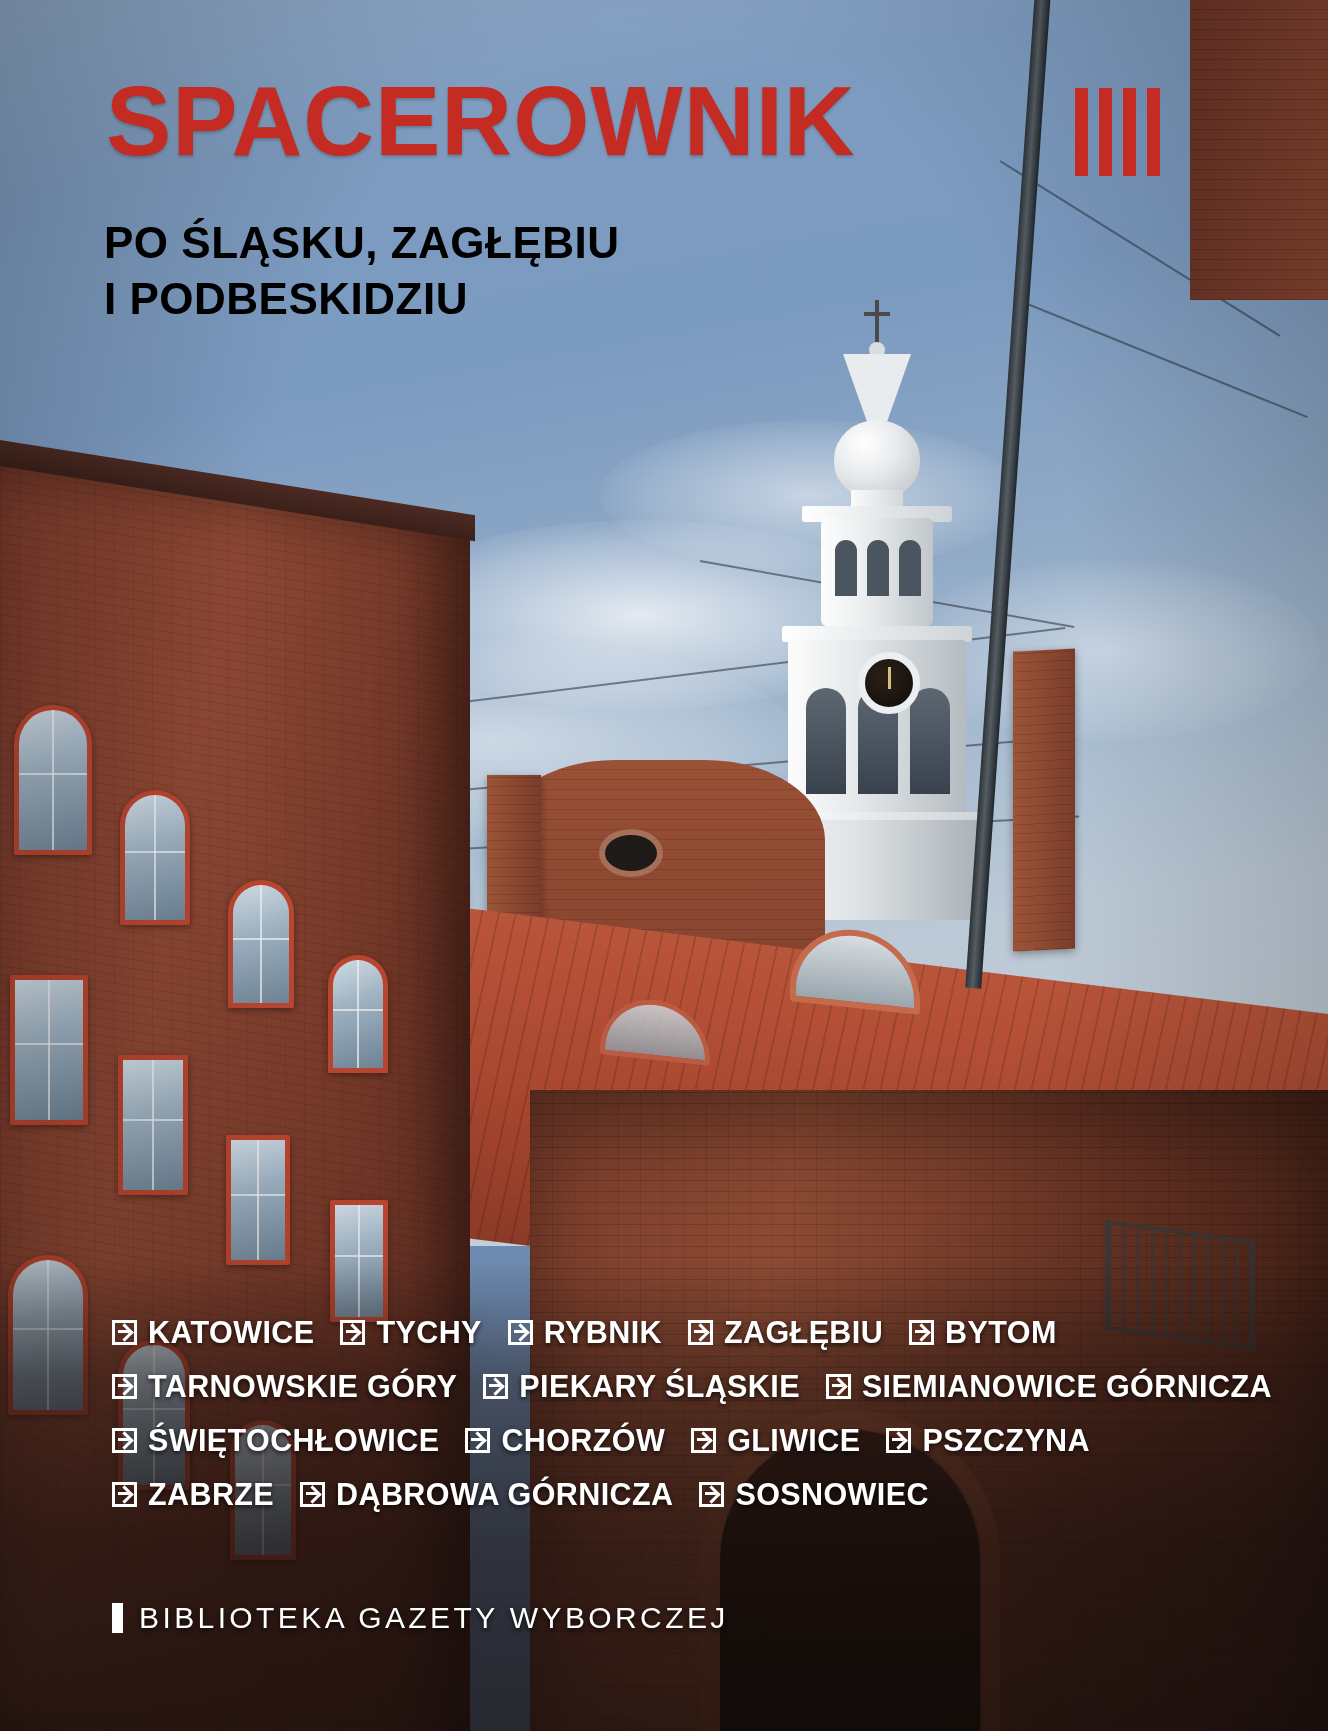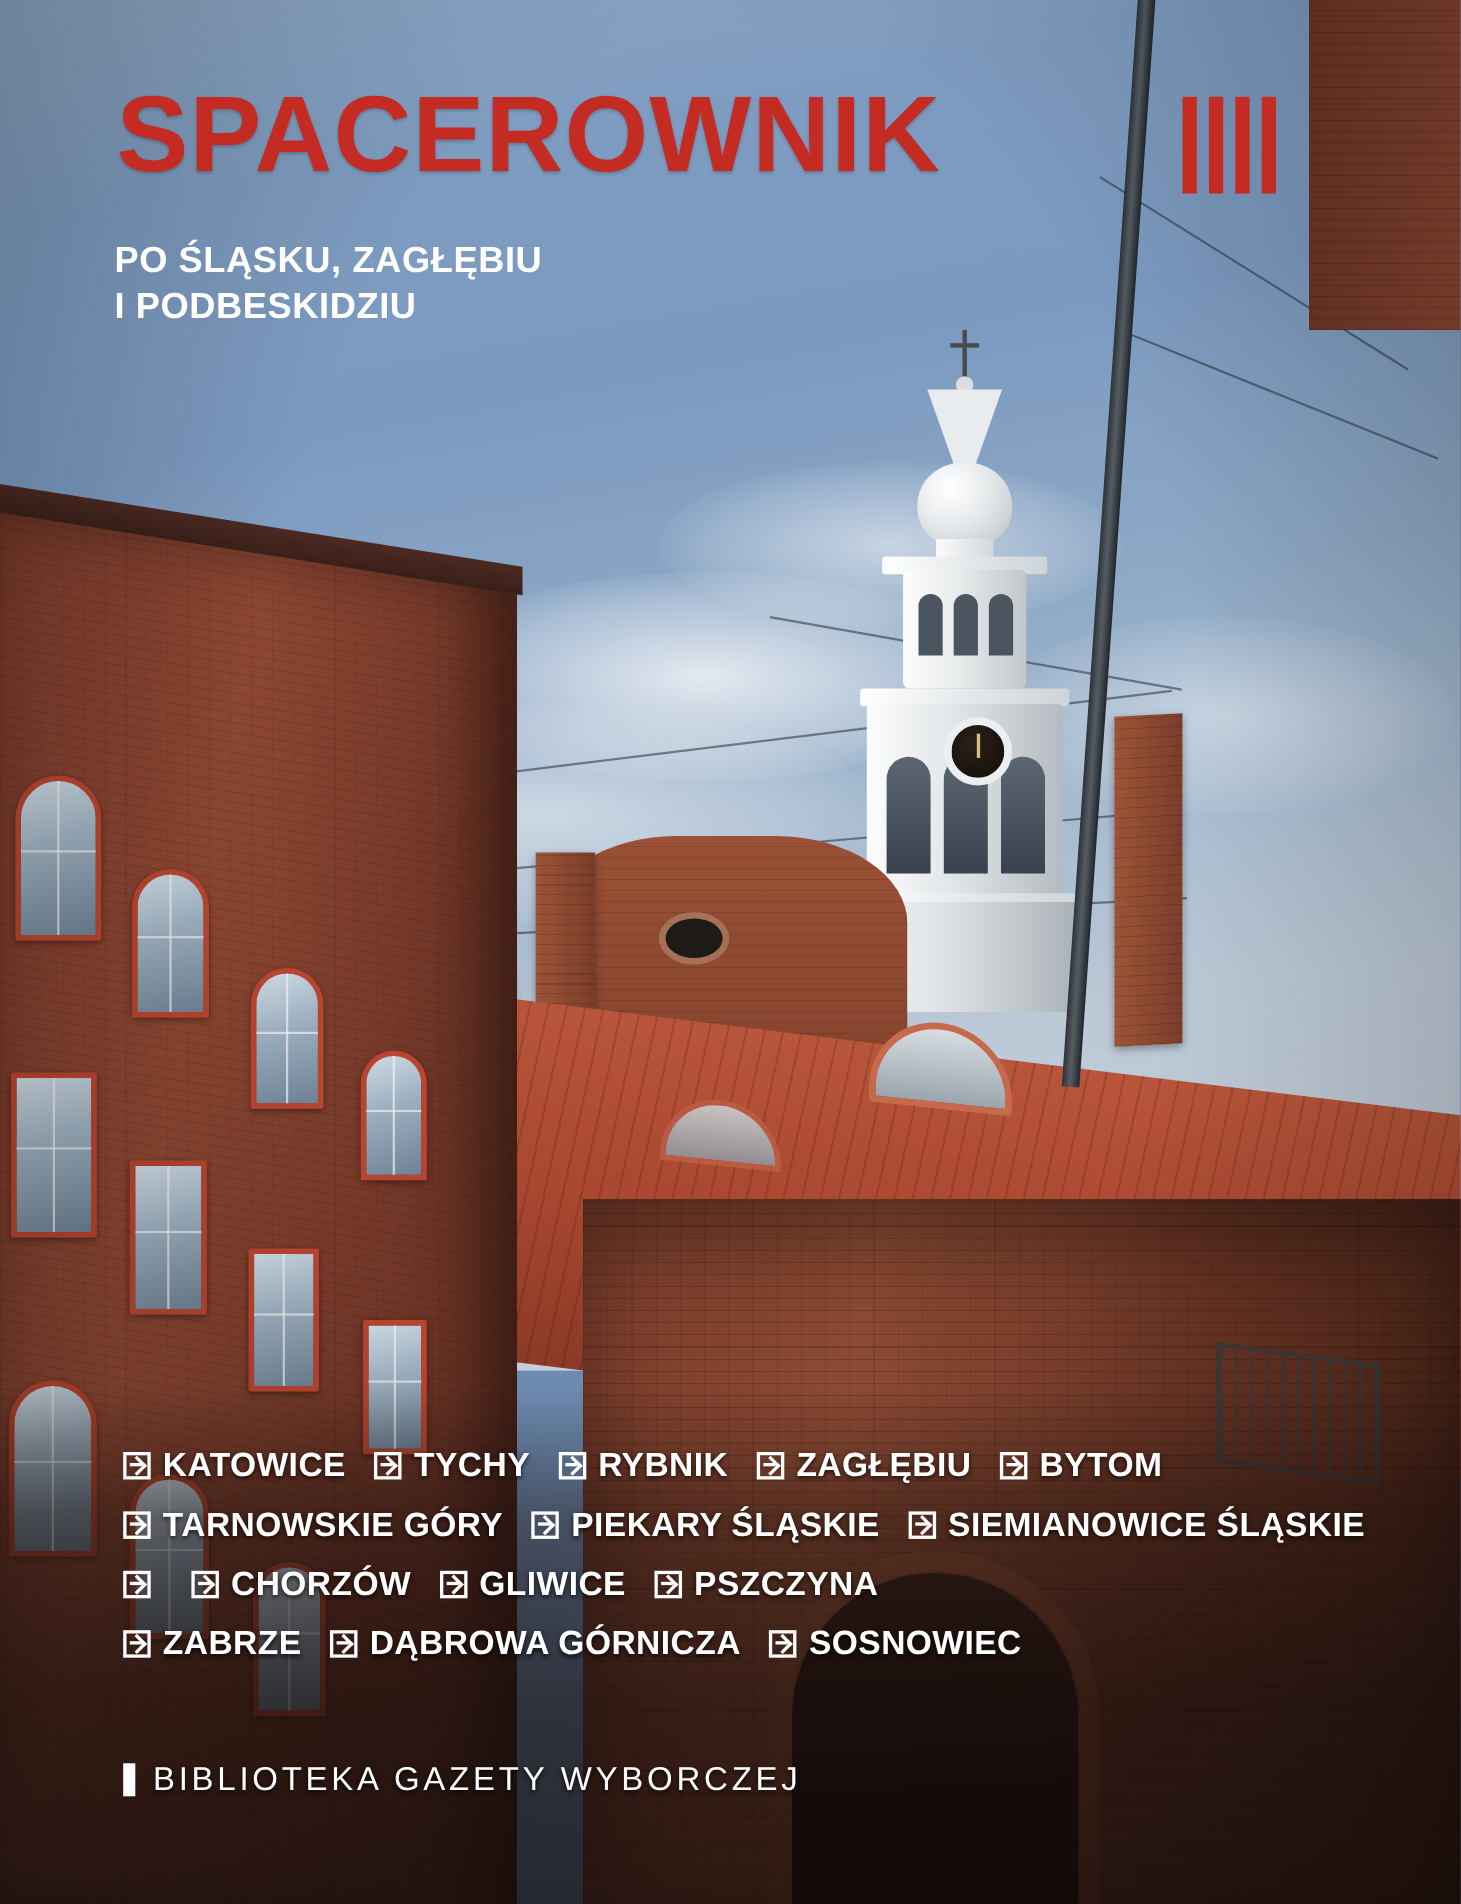--- a/index.html
+++ b/index.html
@@ -284,23 +284,23 @@
     position: absolute;
     left: 1075px; top: 88px;
     display: flex; gap: 11px;
   }
   .bars span {
     display: block; width: 13px; height: 88px; background: #c42b22;
   }
   .subtitle {
     position: absolute;
     left: 104px; top: 215px;
-    font-size: 33px;
+    font-size: 44px;
     font-weight: 600;
-    color: #ffffff;
+    color: #000000;
     line-height: 1.28;
     letter-spacing: 0.5px;
   }
 
   .city-list {
     position: absolute;
     left: 112px; bottom: 200px;
     width: 1130px;
     color: #ffffff;
     font-size: 30.5px;
@@ -511,26 +511,27 @@
       <span class="city-item">
           <i class="arrow-icon"></i>
           <span>TARNOWSKIE GÓRY</span>
         </span>
       <span class="city-item">
           <i class="arrow-icon"></i>
           <span>PIEKARY ŚLĄSKIE</span>
         </span>
       <span class="city-item">
           <i class="arrow-icon"></i>
-          <span>SIEMIANOWICE ŚLĄSKIE</span>
+          <span>SIEMIANOWICE GÓRNICZA</span>
         </span>
     </div>
     <div class="city-row">
       <span class="city-item">
           <i class="arrow-icon"></i>
+          <span>ŚWIĘTOCHŁOWICE</span>
         </span>
       <span class="city-item">
           <i class="arrow-icon"></i>
           <span>CHORZÓW</span>
         </span>
       <span class="city-item">
           <i class="arrow-icon"></i>
           <span>GLIWICE</span>
         </span>
       <span class="city-item">

